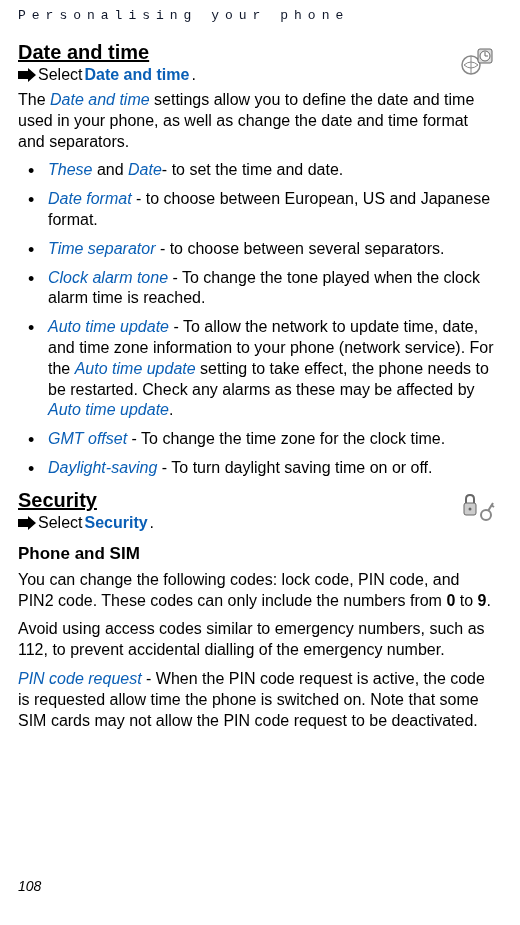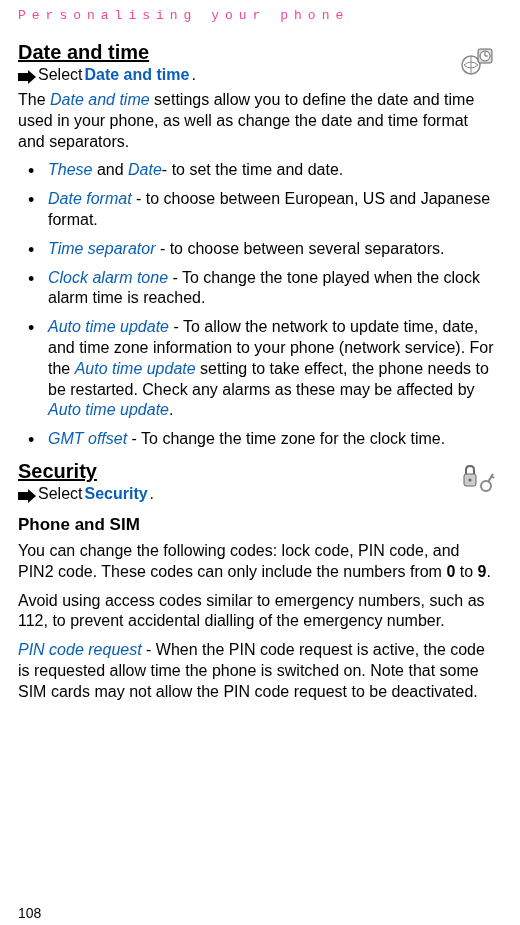--- a/index.html
+++ b/index.html
@@ -14,21 +14,21 @@
       font-family: Arial, Helvetica, sans-serif;
       font-size: 16px;
       color: #000;
       padding: 8px 24px 8px 18px;
       position: relative;
     }
     .chapter-title {
       font-family: "Courier New", monospace;
       letter-spacing: 6px;
       font-size: 13px;
-      color: #ec4899;
+      color: #0f172a;
       margin-bottom: 18px;
     }
     .section-heading {
       font-weight: bold;
       font-size: 20px;
       text-decoration: underline;
       margin-bottom: 2px;
     }
     .section-row {
       display: flex;
@@ -39,21 +39,21 @@
       flex: 1;
     }
     .section-icon {
       width: 36px;
       height: 36px;
       margin-left: 8px;
       margin-top: 2px;
     }
     .select-line {
       display: flex;
-      align-items: flex-end;
+      align-items: center;
       gap: 2px;
       margin-bottom: 6px;
     }
     .arrow-icon {
       width: 18px;
       height: 14px;
     }
     .bold-blue {
       color: #0a5fb6;
       font-weight: bold;
@@ -84,23 +84,24 @@
       font-size: 18px;
     }
     .subheading {
       font-weight: bold;
       font-size: 17px;
       margin-top: 6px;
       margin-bottom: 6px;
     }
     .page-num {
       position: absolute;
-      bottom: 4px;
+      bottom: 31px;
       left: 18px;
       font-size: 14px;
+      font-style: italic;
     }
     .bold {
       font-weight: bold;
     }
     .arrow-sep {
       font-family: Arial;
     }
   </style>
 </head>
 <body>
@@ -149,20 +150,23 @@
   </li>
   <li>
     <span class="italic-blue">Clock alarm tone</span><span> - To change the tone played when the clock alarm time is reached.</span>
   </li>
   <li>
     <span class="italic-blue">Auto time update</span><span> - To allow the network to update time, date, and time zone information to your phone (network service). For the </span><span class="italic-blue">Auto time update</span><span> setting to take effect, the phone needs to be restarted. Check any alarms as these may be affected by </span><span class="italic-blue">Auto time update</span><span>.</span>
   </li>
   <li>
     <span class="italic-blue">GMT offset</span><span> - To change the time zone for the clock time.</span>
   </li>
+  <li>
+    <span class="italic-blue">Daylight-saving</span><span> - To turn daylight saving time on or off.</span>
+  </li>
 </ul>
 
 <div class="section-row">
   <div class="section-left">
     <div class="section-heading">Security</div>
     <div class="select-line">
       <span class="arrow-icon">
         <svg viewBox="0 0 18 14" width="18" height="14">
             <polygon points="0,3 10,3 10,0 18,7 10,14 10,11 0,11" fill="#000"></polygon>
           </svg>

